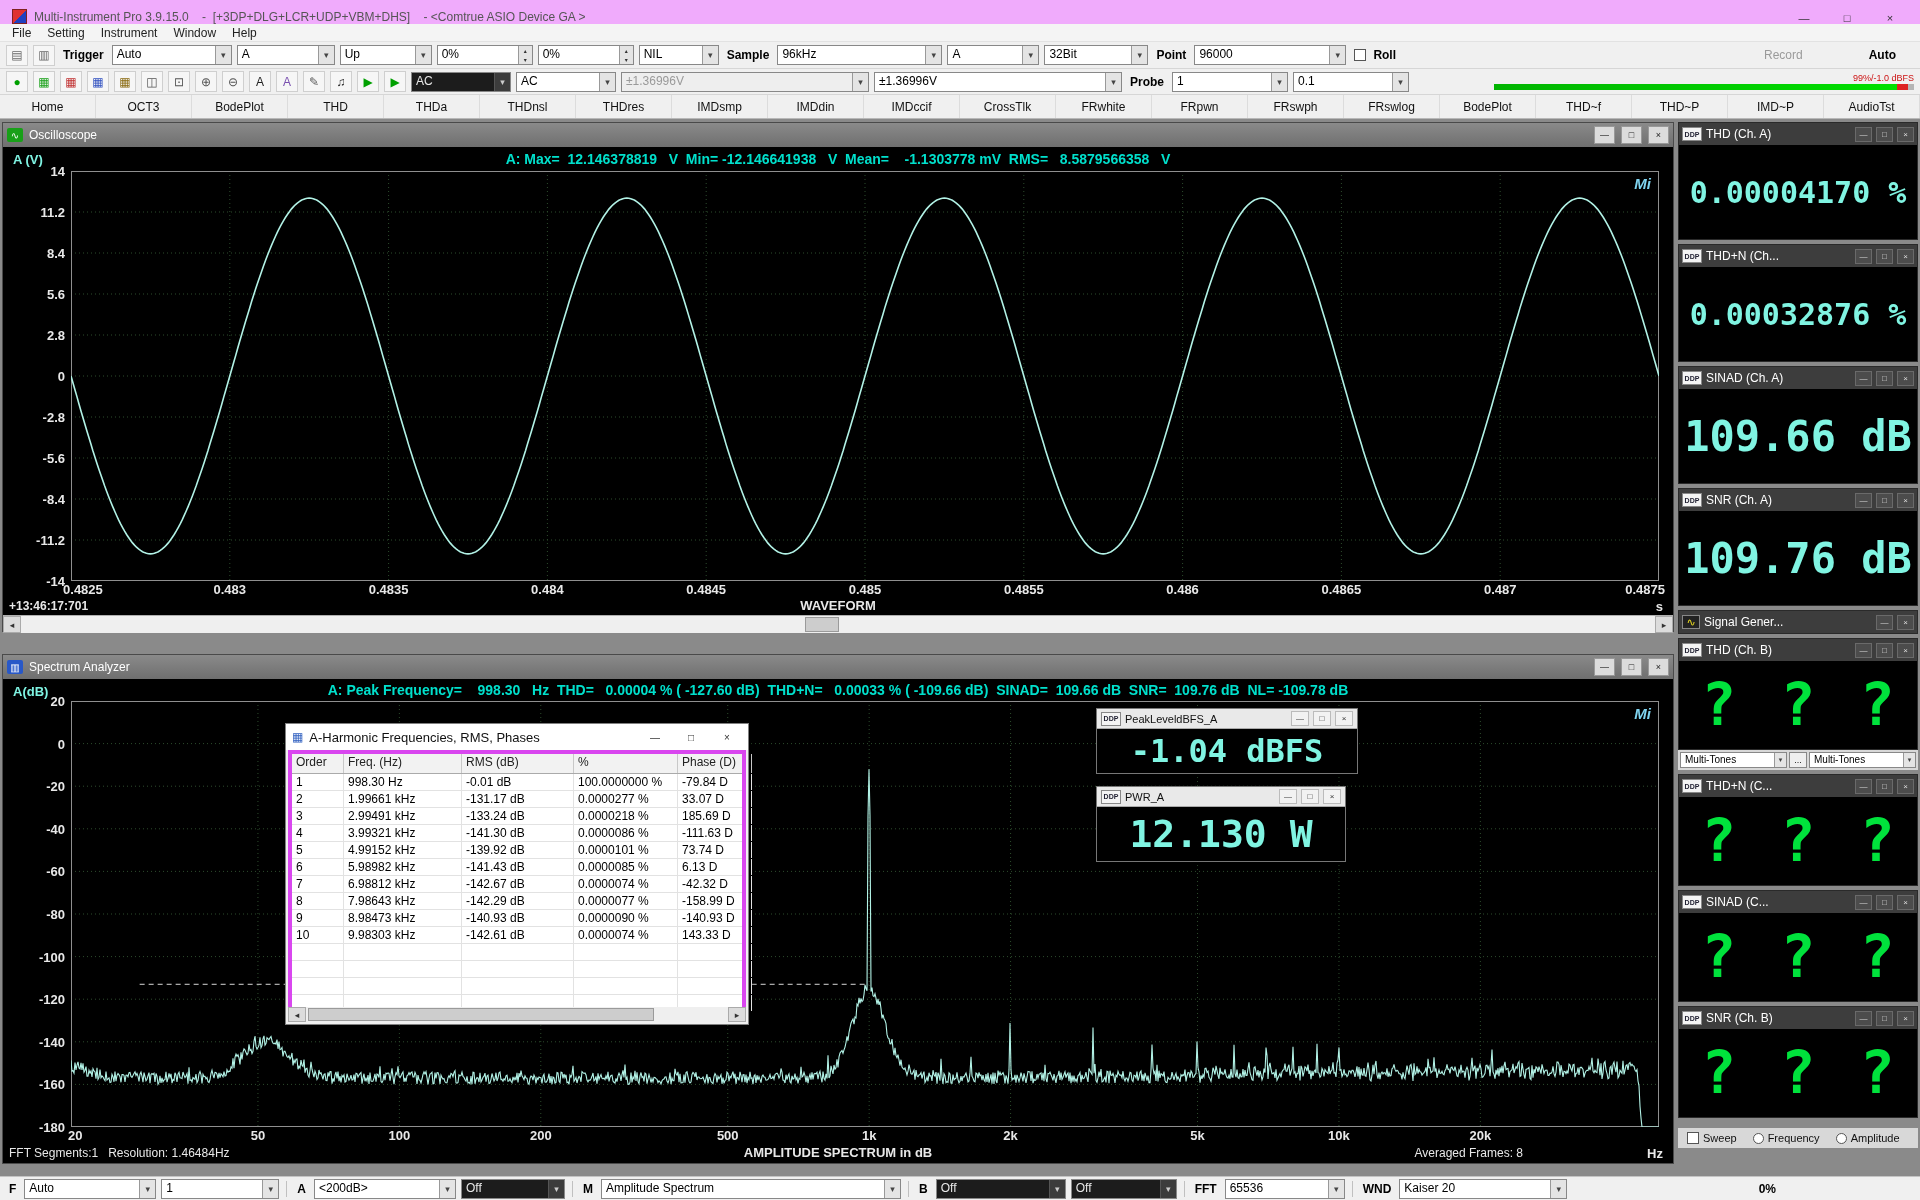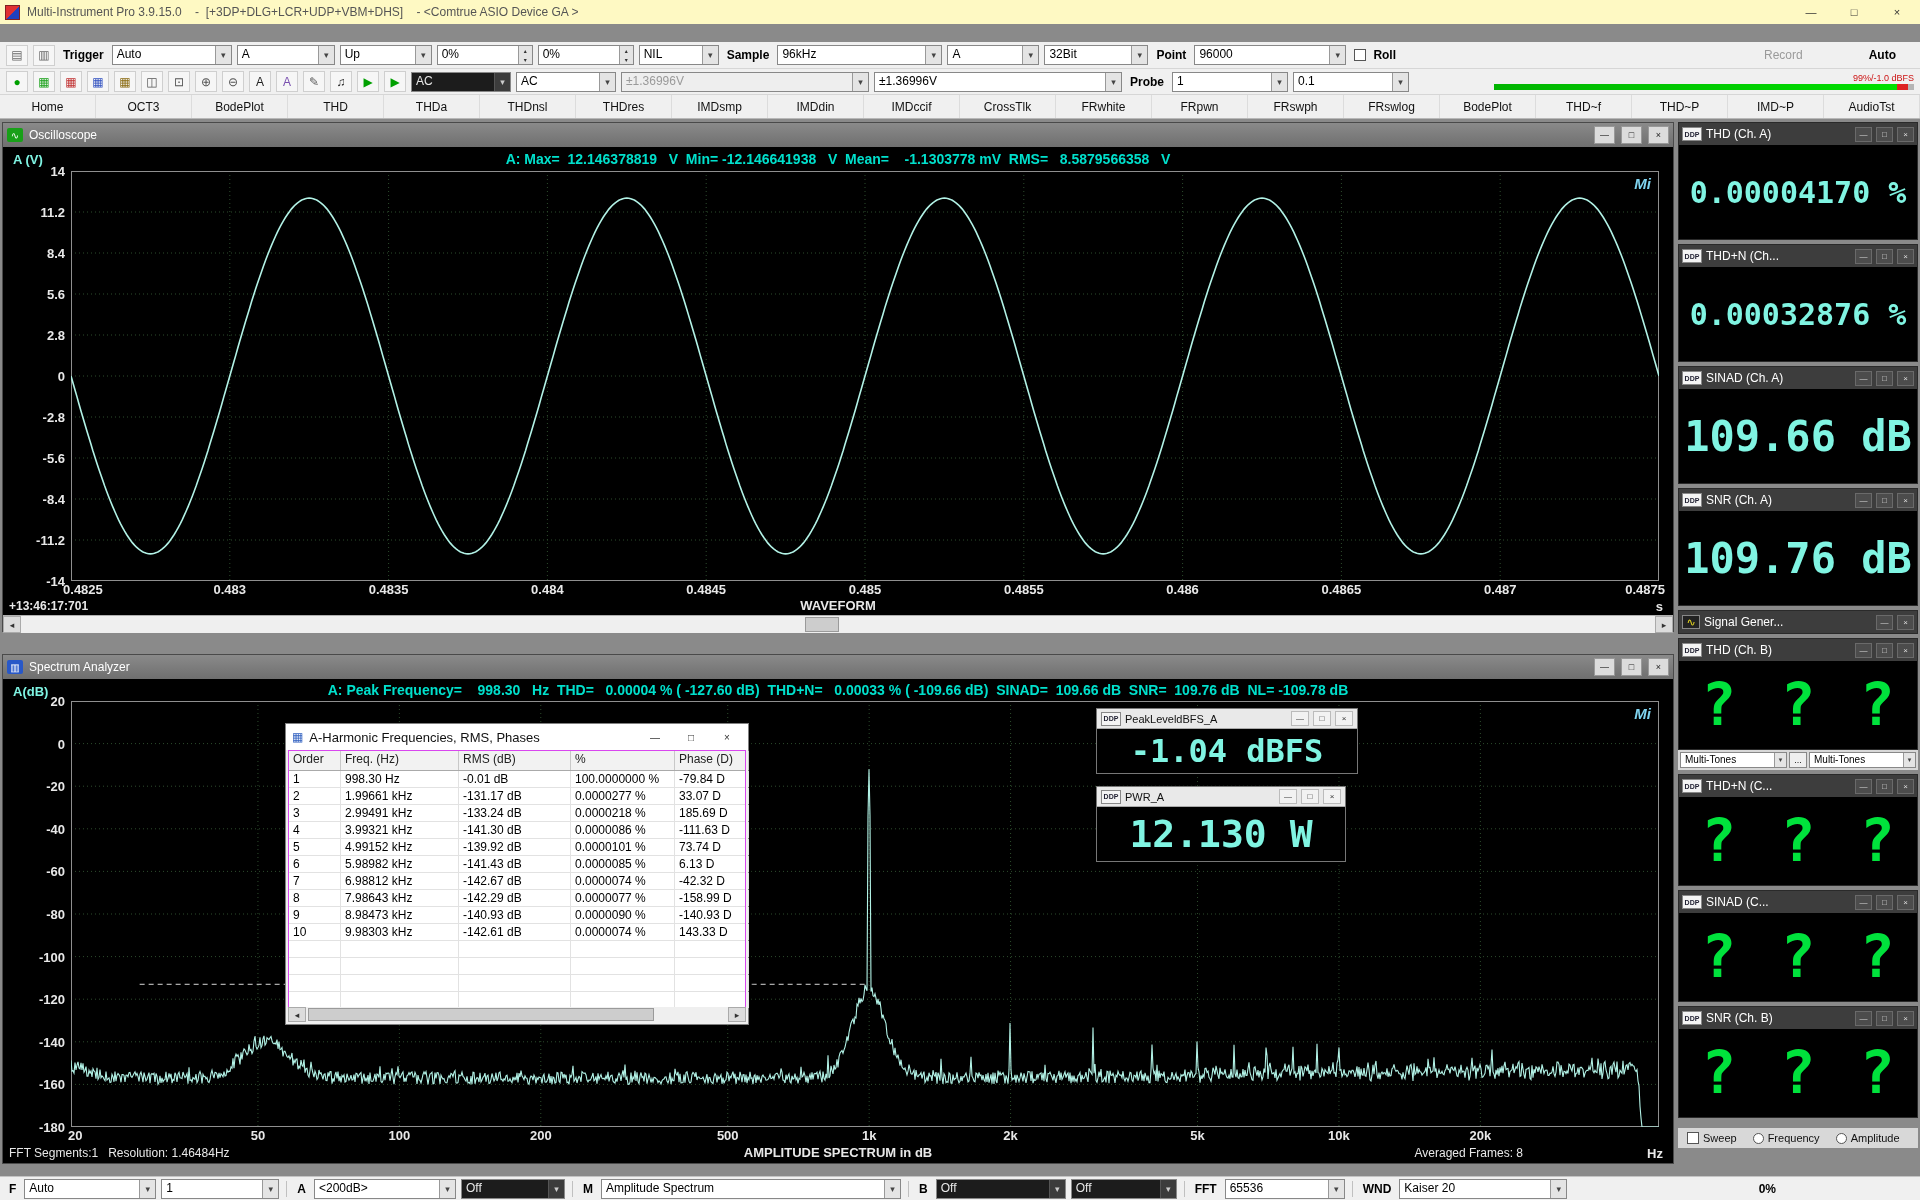--- a/index.html
+++ b/index.html
@@ -1,20 +1,20 @@
 <!DOCTYPE html>
 <html><head>
 <meta charset="utf-8">
 <style>
   *{margin:0;padding:0;box-sizing:border-box;font-family:"Liberation Sans",sans-serif;}
   html,body{width:1920px;height:1200px;overflow:hidden;background:#8a8a8a;}
   #app{position:relative;width:1920px;height:1200px;}
 
   
-  #titlebar{position:absolute;left:0;top:0;width:100%;height:24px;background:#fef9c3;display:flex;align-items:center;gap:7px;padding:0 5px;}
+  #titlebar{position:absolute;left:0;top:0;width:100%;height:24px;background:#f0abfc;display:flex;align-items:flex-end;gap:7px;padding:0 12px;}
   .appicon{width:15px;height:15px;background:linear-gradient(135deg,#e03030 50%,#2040c0 50%);border:1px solid #802020;flex:0 0 auto;}
   #titlebar .title{flex:1;font-size:12px;color:#555;white-space:pre;overflow:hidden;}
   .winbtn{width:36px;text-align:center;font-size:11px;color:#333;}
   #menubar{position:absolute;top:24px;left:0;width:100%;height:18px;background:#f4f4f4;display:flex;align-items:center;padding:0 4px;border-bottom:1px solid #e2e2e2;}
   .menu-item{font-size:12px;color:#222;padding:0 8px;}
   .toolbar{position:absolute;left:0;width:100%;background:#f0f0f0;display:flex;align-items:center;gap:5px;padding:0 6px;border-bottom:1px solid #d6d6d6;}
   #toolbar1{top:42px;height:27px;}
   #toolbar2{top:69px;height:26px;}
   .lbl{font-size:12px;font-weight:bold;color:#000;margin:0 3px;white-space:nowrap;}
   .lbl.muted{color:#9a9a9a;font-weight:normal;}
@@ -108,21 +108,21 @@
   .mtrow .dd{flex:1;}
   .mtbtn{width:18px;height:16px;background:#efefef;border:1px solid #888;font-size:9px;display:flex;align-items:center;justify-content:center;color:#111;flex:0 0 auto;}
   .sweeprow{height:20px;background:#d8d8d8;display:flex;align-items:center;gap:10px;padding:0 6px;margin-top:6px;flex:0 0 auto;}
 
   
   .dlg{position:absolute;left:285px;top:604px;width:464px;height:302px;background:#f0f0f0;border:1px solid #808080;box-shadow:2px 2px 6px rgba(0,0,0,.5);z-index:5;}
   .dlg-title{height:26px;background:#ffffff;display:flex;align-items:center;gap:6px;padding:0 6px;}
   .dlg-icon{font-size:12px;color:#3060c0;}
   .dlg-text{flex:1;font-size:13px;color:#111;white-space:nowrap;overflow:hidden;}
   .dbtn{width:30px;height:20px;font-size:10px;color:#333;display:flex;align-items:center;justify-content:center;}
-  .dlg-table{margin:0 2px;background:#fff;border:1px solid #d946ef;}
+  .dlg-table{margin:0 2px;background:#fff;border:4px solid #d946ef;}
   .trow{display:grid;height:17px;border-bottom:1px solid #e2e2e2;}
   .trow.thead{height:20px;background:#f2f2f2;border-bottom:1px solid #aaa;}
   .tcell{font-size:12px;color:#000;padding:1px 4px 0;border-right:1px solid #e2e2e2;white-space:nowrap;overflow:hidden;}
   .tcell.th{color:#222;border-right:1px solid #c8c8c8;}
   .dlg-hscroll{position:absolute;left:2px;right:2px;bottom:2px;height:15px;background:#efefef;display:flex;align-items:stretch;}
 
   
   .fwin{position:absolute;background:#000;border:1px solid #777;box-shadow:2px 2px 6px rgba(0,0,0,.45);z-index:6;}
   #peakWin{left:1096px;top:589px;width:262px;height:66px;}
   #pwrWin{left:1096px;top:667px;width:250px;height:76px;}
@@ -142,20 +142,27 @@
 <div id="app">
 
   <div id="titlebar">
     <span class="appicon"></span>
     <span class="title">Multi-Instrument Pro 3.9.15.0    -  [+3DP+DLG+LCR+UDP+VBM+DHS]    - &lt;Comtrue ASIO Device GA &gt;</span>
     <span class="winbtn">—</span>
     <span class="winbtn">□</span>
     <span class="winbtn">×</span>
   </div>
 
+  <div id="menubar">
+      <span class="menu-item">File</span>
+      <span class="menu-item">Setting</span>
+      <span class="menu-item">Instrument</span>
+      <span class="menu-item">Window</span>
+      <span class="menu-item">Help</span>
+    </div>
   <div id="toolbar1" class="toolbar">
       <span class="tbtn">
         <span class="tglyph" style="color: rgb(106, 106, 106);">▤</span>
       </span>
       <span class="tbtn">
         <span class="tglyph" style="color: rgb(106, 106, 106);">▥</span>
       </span>
       <span class="lbl">Trigger</span>
       <span class="dd" style="width: 120px;">
         <span class="ddv">Auto</span>

